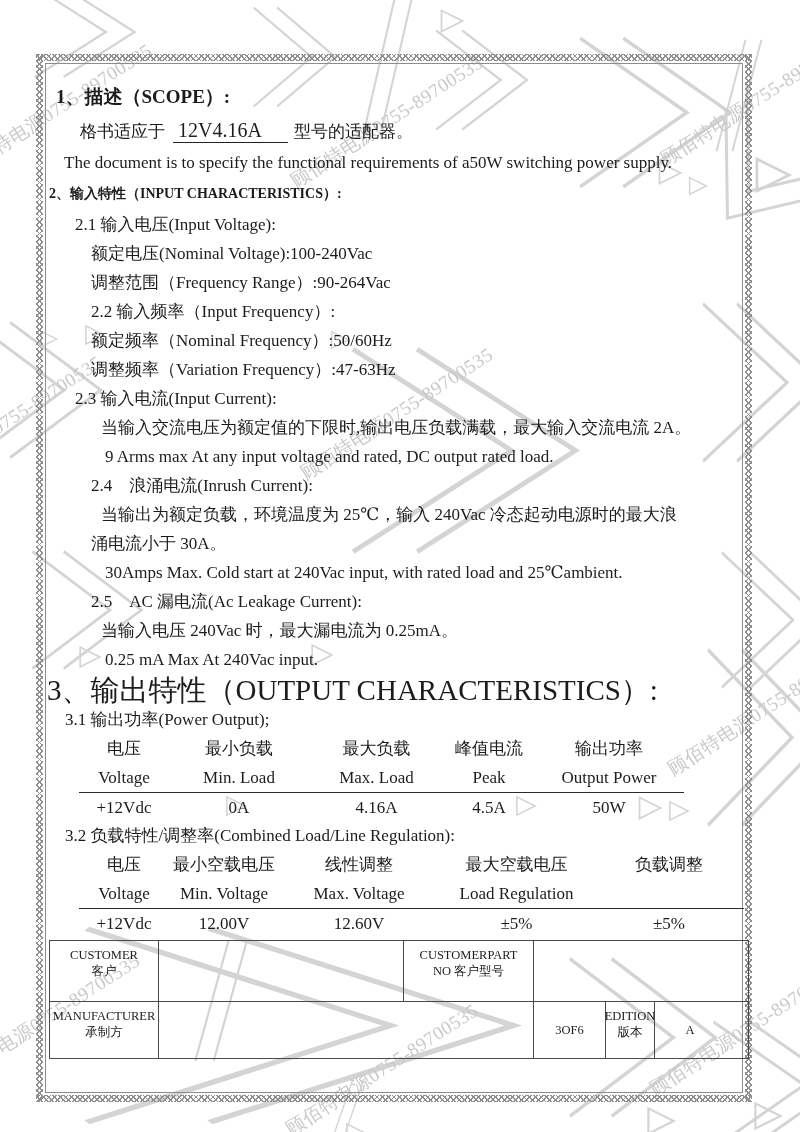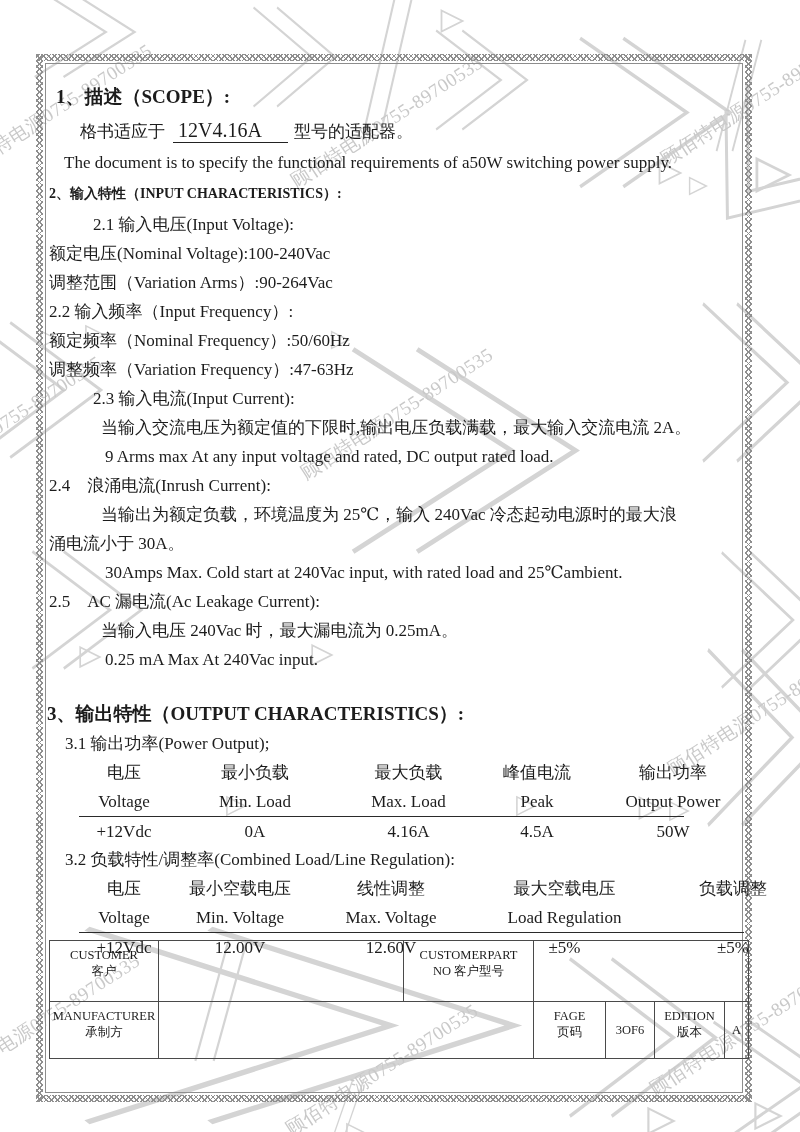--- a/index.html
+++ b/index.html
@@ -29,27 +29,27 @@
   .bz.r{top:0;bottom:0;right:0;width:7px;}
   .frame-inner{position:absolute;inset:9px;border:1px solid #8d8d8d;}
   
   .content{position:absolute;left:13px;top:20px;width:700px;font-size:17px;z-index:2;}
   .h1{font-weight:bold;font-size:19px;line-height:30px;margin-left:7px;margin-top:8px;white-space:nowrap;}
   .model-line{line-height:36px;height:36px;margin-left:31px;white-space:nowrap;}
   .model{font-size:20px;border-bottom:1.6px solid #222;padding:0 26px 1px 5px;margin:0 6px 0 8px;}
   .eng-line{line-height:30px;height:30px;margin-left:15px;white-space:nowrap;}
   .h2{font-weight:bold;font-size:14px;line-height:32px;height:32px;white-space:nowrap;}
   .ln{line-height:29px;height:29px;white-space:nowrap;}
-  .ind-a{margin-left:44px;}
-  .ind-b{}
+  .ind-a{margin-left:26px;}
+  .ind-b{margin-left:42px;}
   .ind-c{margin-left:52px;}
   .ind-c2{margin-left:56px;}
-  .h3{font-weight:bold;font-size:19px;line-height:32px;height:32px;margin-left:-2px;white-space:nowrap;margin-top:24px;}
+  .h3{font-weight:normal;font-size:29px;line-height:32px;height:32px;margin-left:-2px;white-space:nowrap;}
   .stitle{line-height:28px;height:28px;margin-left:16px;white-space:nowrap;}
-  .tbl{margin-left:30px;display:grid;gap:16px;}
+  .tbl{margin-left:30px;display:grid;}
   .t31{grid-template-columns:90px 140px 135px 90px 150px;width:605px;}
   .t32{grid-template-columns:90px 110px 160px 155px 150px;width:665px;}
   .tbl .cell{text-align:center;line-height:29px;height:29px;white-space:nowrap;}
   .tbl-wrap .underlined{border-bottom:1.6px solid #2a2a2a;}
   .tbl-wrap{display:block;}
   
   .footer-table{
     position:absolute;left:13px;top:886px;width:698px;height:117px;
     border:1px solid #4a4a4a;z-index:2;background:transparent;font-size:12.5px;
   }
@@ -214,21 +214,21 @@
     <div class="model-line">
       <span>格书适应于</span><span class="model">12V4.16A</span><span>型号的适配器。</span>
     </div>
 
     <div class="eng-line">The document is to specify the functional requirements of a50W switching power supply.</div>
 
     <div class="h2">2、输入特性（INPUT CHARACTERISTICS）:</div>
 
     <div class="ln ind-a">2.1 输入电压(Input Voltage):</div>
     <div class="ln ind-b">额定电压(Nominal Voltage):100-240Vac</div>
-    <div class="ln ind-b">调整范围（Variation Arms）:90-264Vac</div>
+    <div class="ln ind-b">调整范围（Frequency Range）:90-264Vac</div>
     <div class="ln ind-b">2.2 输入频率（Input Frequency）:</div>
     <div class="ln ind-b">额定频率（Nominal Frequency）:50/60Hz</div>
     <div class="ln ind-b">调整频率（Variation Frequency）:47-63Hz</div>
     <div class="ln ind-a">2.3 输入电流(Input Current):</div>
     <div class="ln ind-c">当输入交流电压为额定值的下限时,输出电压负载满载，最大输入交流电流 2A。</div>
     <div class="ln ind-c2">9 Arms max At any input voltage and rated, DC output rated load.</div>
     <div class="ln ind-b">2.4　浪涌电流(Inrush Current):</div>
     <div class="ln ind-c">当输出为额定负载，环境温度为 25℃，输入 240Vac 冷态起动电源时的最大浪</div>
     <div class="ln ind-b">涌电流小于 30A。</div>
     <div class="ln ind-c2">30Amps Max. Cold start at 240Vac input, with rated load and 25℃ambient.</div>
@@ -302,24 +302,20 @@
         <span>NO 客户型号</span>
       </div>
       <div class="fcell"></div>
     </div>
     <div class="fr fr2">
       <div class="fcell">
         <span>MANUFACTURER</span>
         <span>承制方</span>
       </div>
       <div class="fcell"></div>
-      <div class="fcell">
-        <span>FAGE</span>
-        <span>页码</span>
-      </div>
       <div class="fcell fcell-single">
         <span>3OF6</span>
       </div>
       <div class="fcell">
         <span>EDITION</span>
         <span>版本</span>
       </div>
       <div class="fcell fcell-single">
         <span>A</span>
       </div>

